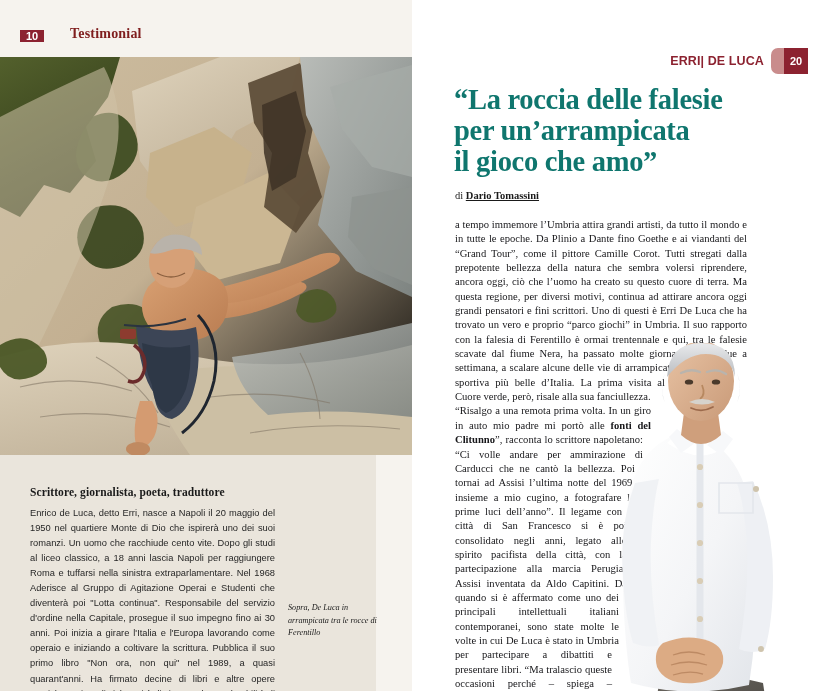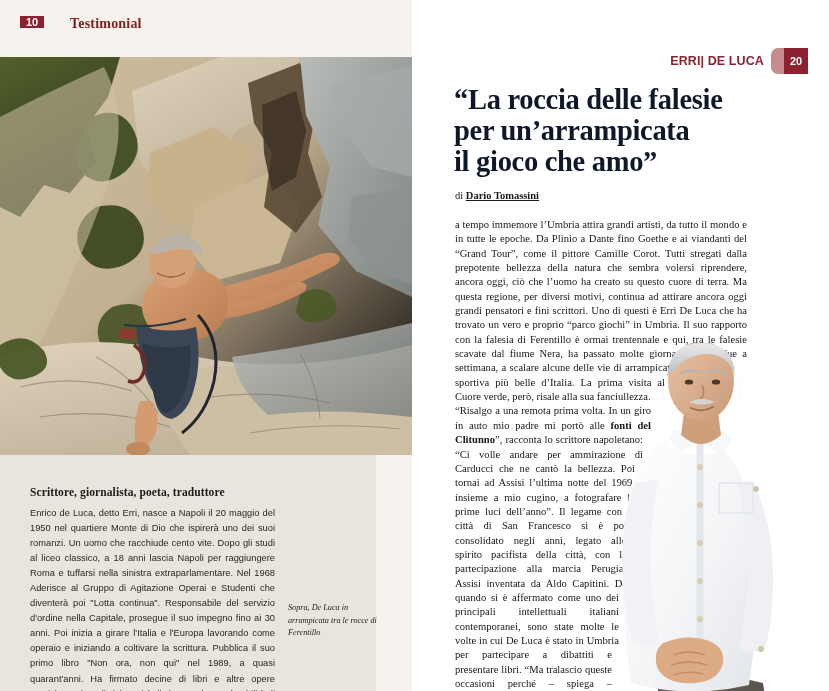--- a/index.html
+++ b/index.html
@@ -18,21 +18,21 @@
     flex:0 0 412px;
   }
   .page-right{
     position:relative;width:417px;height:691px;
     background:#ffffff;flex:0 0 417px;margin-top:32px;
   }
 
   
   .hdr-left{
     position:absolute;left:20px;top:16px;
-    display:flex;align-items:flex-start;height:26px;
+    display:flex;align-items:flex-end;height:26px;
   }
   .folio-box{
     background:#8c2230;color:#ffffff;
     font-family:"Liberation Sans", sans-serif;
     font-weight:bold;font-size:11px;
     display:flex;align-items:center;justify-content:center;
     width:24px;
   }
   .folio-tab{
     width:13px;background:#c98c8c;
@@ -87,21 +87,21 @@
   }
   .bio-caption{
     position:absolute;left:288px;top:602px;width:90px;
     font-family:"Liberation Serif", serif;
     font-style:italic;font-size:8.2px;line-height:1.55;color:#1a1a1a;
   }
 
   
   .headline{
     position:absolute;left:42px;top:52px;width:330px;
-    color:#0f172a;
+    color:#0f766e;
     font-family:"Liberation Serif", serif;
     font-weight:bold;font-size:28.5px;line-height:1.09;
     letter-spacing:-.3px;margin:0;
   }
   .byline{
     position:absolute;left:43px;top:158px;
     font-family:"Liberation Serif", serif;
     font-size:10.5px;color:#1a1a1a;
   }
   .byline b{text-decoration:underline;text-align:center;}

